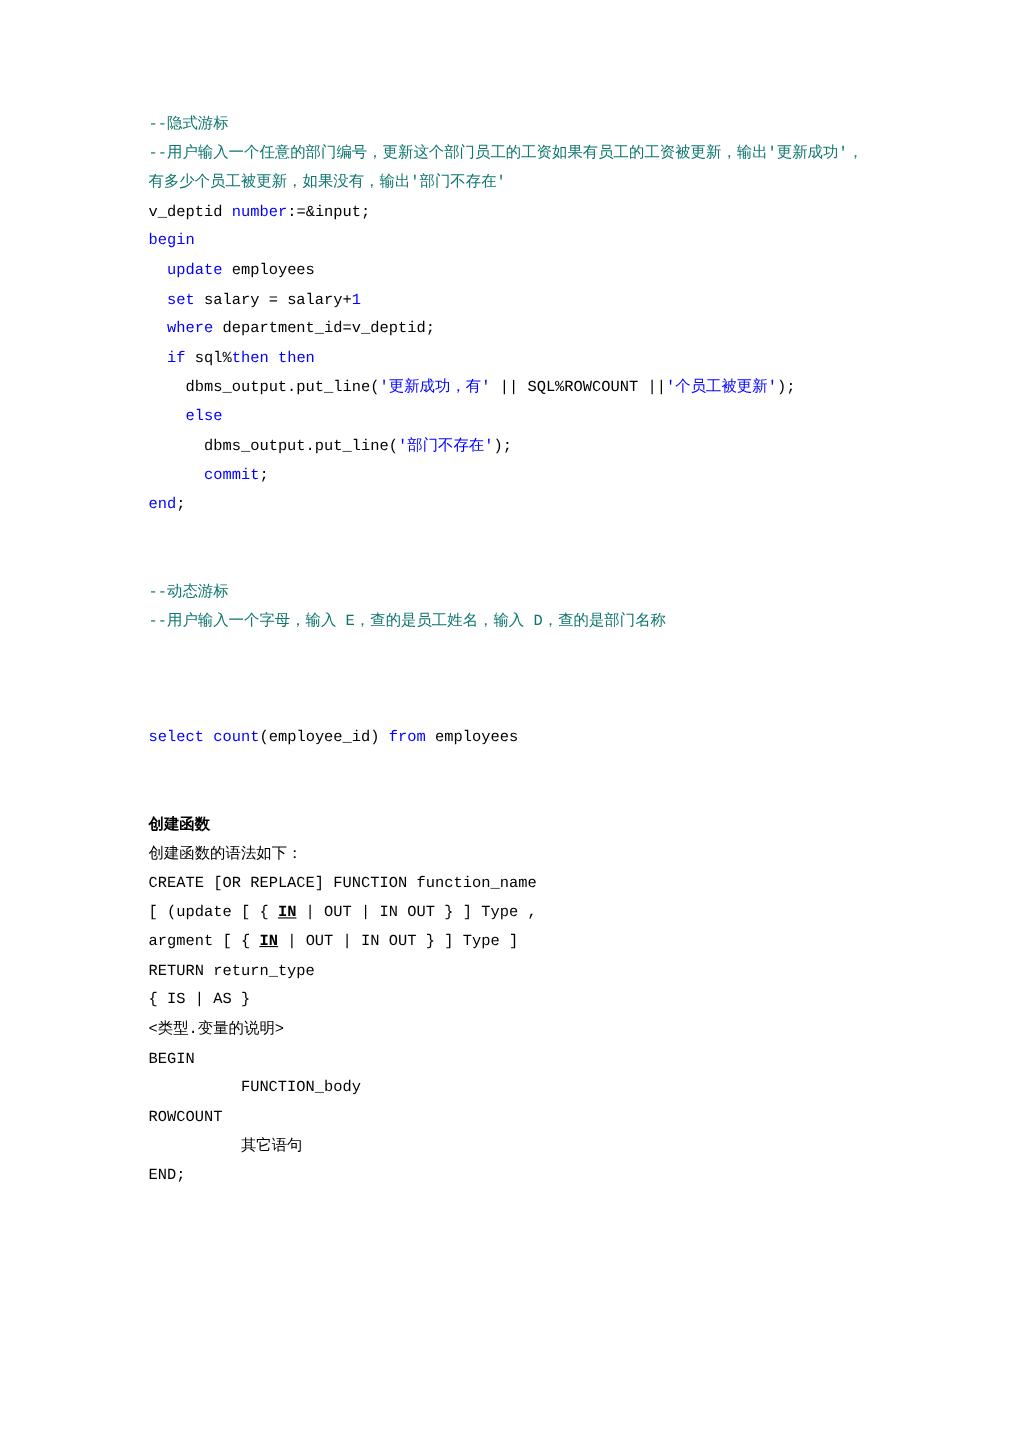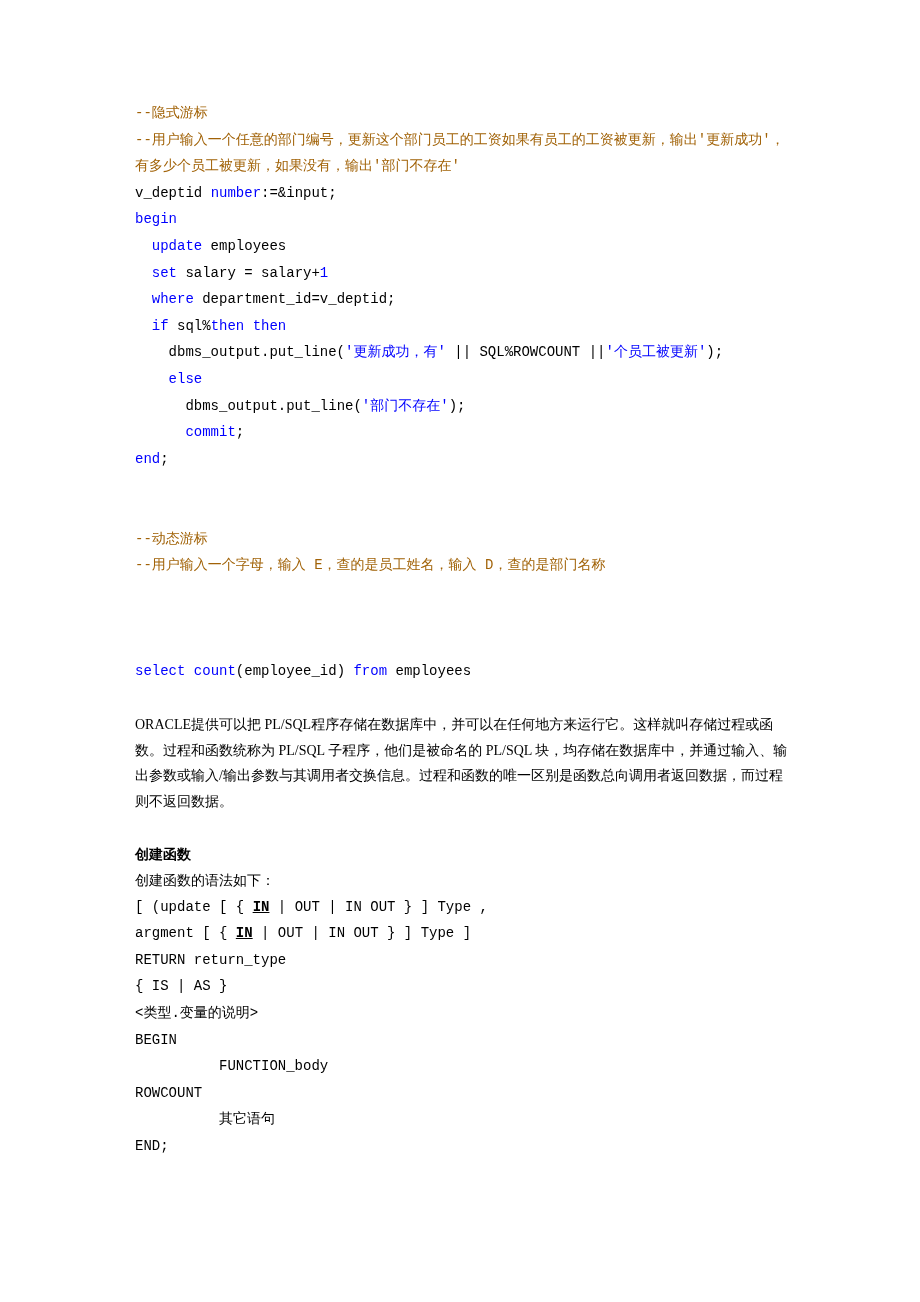--- a/index.html
+++ b/index.html
@@ -8,21 +8,21 @@
     background: #ffffff;
     width: 920px;
     font-family: "SimSun", "宋体", serif;
   }
   .page {
     padding: 100px 130px 100px 135px;
     font-size: 14px;
     line-height: 1.9;
     color: #000000;
   }
-  .comment { color: #a16207; }
+  .comment { color: #0f766e; }
   .keyword { color: #0000ff; }
   .string { color: #0000ff; }
   .bold-heading {
     font-weight: bold;
     color: #000000;
   }
   .mono {
     font-family: "Courier New", monospace;
     font-size: 14px;
   }
@@ -74,29 +74,29 @@
   <div class="blank"></div>
   <div class="blank"></div>
 
   <div class="mono">
     <div><span class="keyword">select</span><span class="keyword"> count</span><span>(employee_id) </span><span class="keyword">from</span><span> employees</span></div>
   </div>
 
   <div class="blank"></div>
 
   <div class="prose">
-    <div>ORACLE提供可以把 PL/SQL程序存储在数据库中，并可以在任何地方来运行它。这样就叫存储过程或函数。过程和函数统称为 PL/SQL 子程序，他们是被命名的 PL/SQL 块，均存储在数据库中，并通过输入、输出参数或输入/输出参数与其调用者交换信息。过程和函数的唯一区别是函数总向调用者返回数据，而过程则不返回数据。</div>
   </div>
 
   <div class="blank"></div>
 
   <div>
     <div class="prose bold-heading">创建函数</div>
     <div class="prose">创建函数的语法如下：</div>
     <div class="mono">
+      <div>CREATE [OR REPLACE] FUNCTION function_name</div>
       <div><span>[ (update [ { </span><span class="underline">IN</span><span> | OUT | IN OUT } ] Type ,</span></div>
       <div><span>   argment [ { </span><span class="underline">IN</span><span> | OUT | IN OUT } ] Type ]</span></div>
       <div>RETURN return_type</div>
       <div>{ IS | AS }</div>
       <div>&lt;类型.变量的说明&gt;</div>
       <div>BEGIN</div>
       <div class="indent10">FUNCTION_body</div>
       <div>ROWCOUNT</div>
       <div class="indent10">其它语句</div>
       <div>END;</div>

